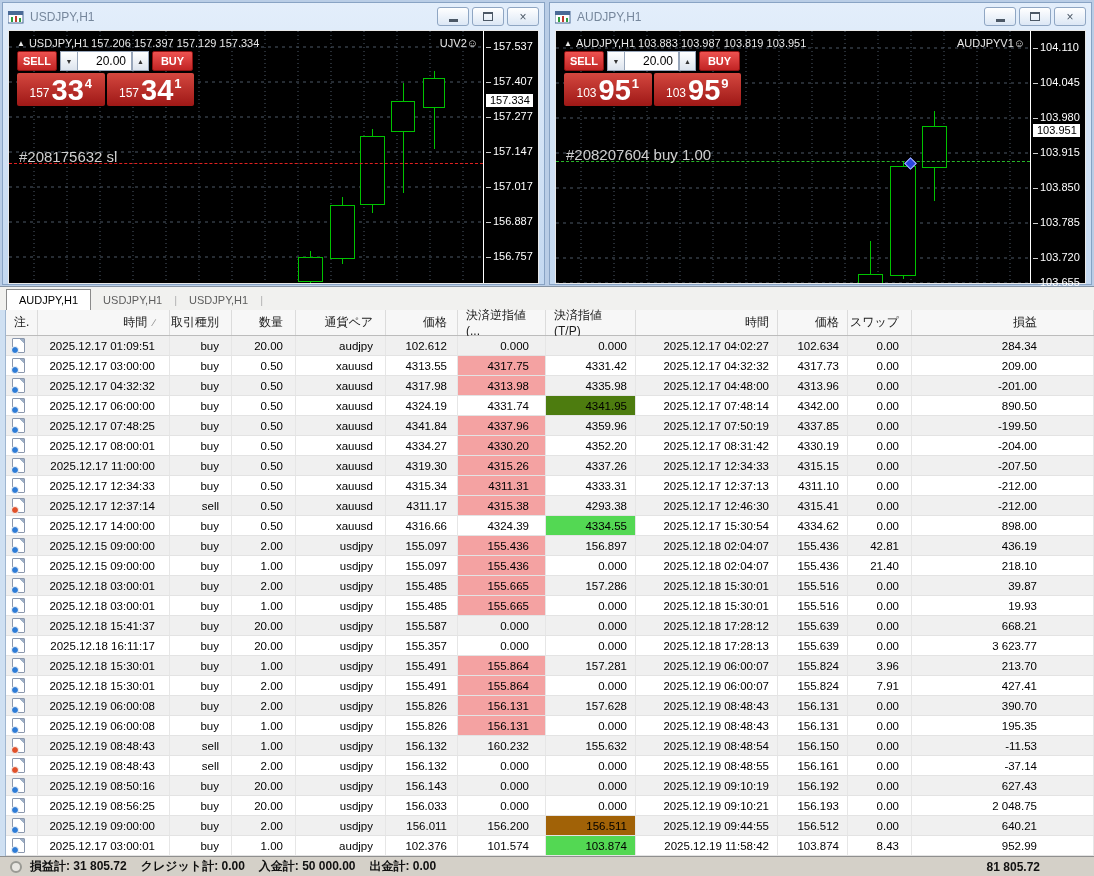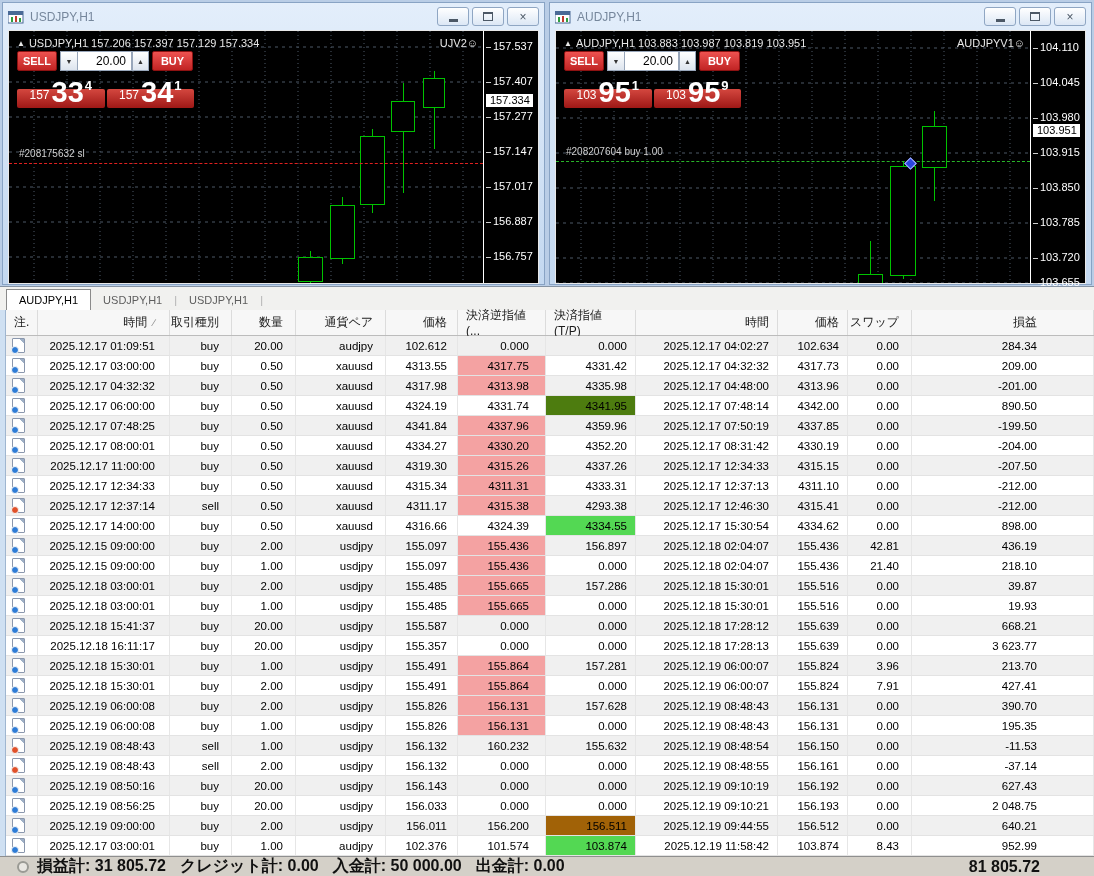--- a/index.html
+++ b/index.html
@@ -31,36 +31,36 @@
   .scale-label{position:absolute;left:8px;white-space:nowrap;}
   .scale-label::before{content:"";position:absolute;left:-7px;top:7px;width:5px;height:1px;background:#cfcfcf;}
   .scale-label.hl{background:#fff;color:#000;left:1px;padding:0 3px 1px 4px;}
   .scale-label.hl::before{display:none;}
   .ohlc{position:absolute;left:8px;top:6px;color:#e8e8e8;font-size:11px;z-index:3;white-space:nowrap;}
   .ohlc .arr{font-size:8px;margin-right:4px;vertical-align:1px;}
   .badge{position:absolute;right:5px;top:6px;color:#e8e8e8;font-size:11px;z-index:3;}
   .wick{position:absolute;width:1px;background:#00c300;z-index:1;}
   .candle{position:absolute;background:#000;border:1px solid #00c300;box-sizing:border-box;z-index:1;}
   .order-line{position:absolute;left:0;right:0;height:0;border-top:1px dashed #e02020;z-index:2;}
-  .order-label{position:absolute;left:10px;color:#cfcfcf;font-size:10px;z-index:2;white-space:nowrap;}
+  .order-label{position:absolute;left:10px;color:#cfcfcf;font-size:15px;z-index:2;white-space:nowrap;}
   .cursor-diamond{position:absolute;width:7px;height:7px;background:#2b46df;border:1px solid #aebcff;
     transform:rotate(45deg);z-index:4;}
   
   .trade-panel{position:absolute;left:8px;top:20px;width:177px;z-index:5;}
   .tp-row1{display:flex;height:20px;}
   .redbtn{background:linear-gradient(#ee5250,#c12424);border:1px solid #8d1212;border-radius:2px;
     color:#fff;font-size:11px;font-weight:bold;display:flex;align-items:center;justify-content:center;cursor:default;}
   .btn-sell{width:38px;}
   .btn-buy{width:39px;margin-left:3px;}
   .spin-btn{width:17px;background:linear-gradient(#ffffff,#dde4ee);border:1px solid #98a6ba;
     color:#333;font-size:7px;display:flex;align-items:center;justify-content:center;box-sizing:border-box;}
   .spin-dn{margin-left:3px;border-right:none;}
   .spin-field{width:55px;background:#fff;border:1px solid #98a6ba;box-sizing:border-box;
     font-size:12px;color:#000;display:flex;align-items:center;justify-content:flex-end;padding-right:5px;}
-  .quote-row{display:flex;margin-top:18px;height:19px;gap:2px;}
+  .quote-row{display:flex;margin-top:2px;height:33px;gap:2px;}
   .quote{flex:1;background:linear-gradient(#d4473f,#9e1816);border-radius:2px;color:#fff;
     display:flex;align-items:flex-end;justify-content:center;padding-bottom:3px;cursor:default;}
   .quote .pfx{font-size:12px;margin:0 2px 3px 0;}
   .quote .big{font-size:29px;font-weight:bold;line-height:26px;}
   .quote .sup{font-size:13px;font-weight:bold;margin:0 0 12px 1px;}
   
   .tabbar{position:absolute;top:286px;left:0;width:100%;height:24px;background:#f1f1ef;
     border-top:1px solid #8593a3;box-sizing:border-box;display:flex;align-items:flex-end;font-size:11px;color:#333;}
   .tab-active{background:#fff;border:1px solid #8a8a8a;border-bottom:none;padding:4px 12px 4px 12px;
     margin-left:6px;color:#000;}
@@ -91,21 +91,21 @@
   .c11{width:182px;padding-right:56px;}
   .th.c0{padding-left:8px;}
   .th.c6,.th.c7{justify-content:flex-start;padding-left:8px;}
   .sort-mark{color:#888;font-size:10px;margin-left:6px;}
   .note{width:11px;height:13px;position:relative;border:1px solid #8a97ad;border-radius:1px;
     background:linear-gradient(225deg,#9fb0c6 0,#9fb0c6 3px,#ffffff 3px);}
   .note .dot{position:absolute;left:-2px;bottom:-2px;width:6px;height:6px;border-radius:50%;border:1px solid #f8f8f8;}
   
   .statusbar{position:absolute;bottom:0;left:0;width:100%;height:20px;background:#d4d0c8;
     border-top:1px solid #8f8f8f;box-sizing:border-box;display:flex;align-items:center;
-    font-size:16px;font-weight:bold;color:#111;padding-left:17px;}
+    font-size:12px;font-weight:bold;color:#111;padding-left:10px;}
   .status-icon{width:8px;height:8px;border:2px solid #9a9a94;border-radius:50%;margin-right:8px;background:#e9e7e2;}
   .status-item{margin-right:14px;white-space:nowrap;}
   .status-total{margin-left:auto;padding-right:54px;}
 </style>
 </head>
 <body>
 
 <div class="window" id="win-left">
   <div class="titlebar">
     <span class="title-icon">

